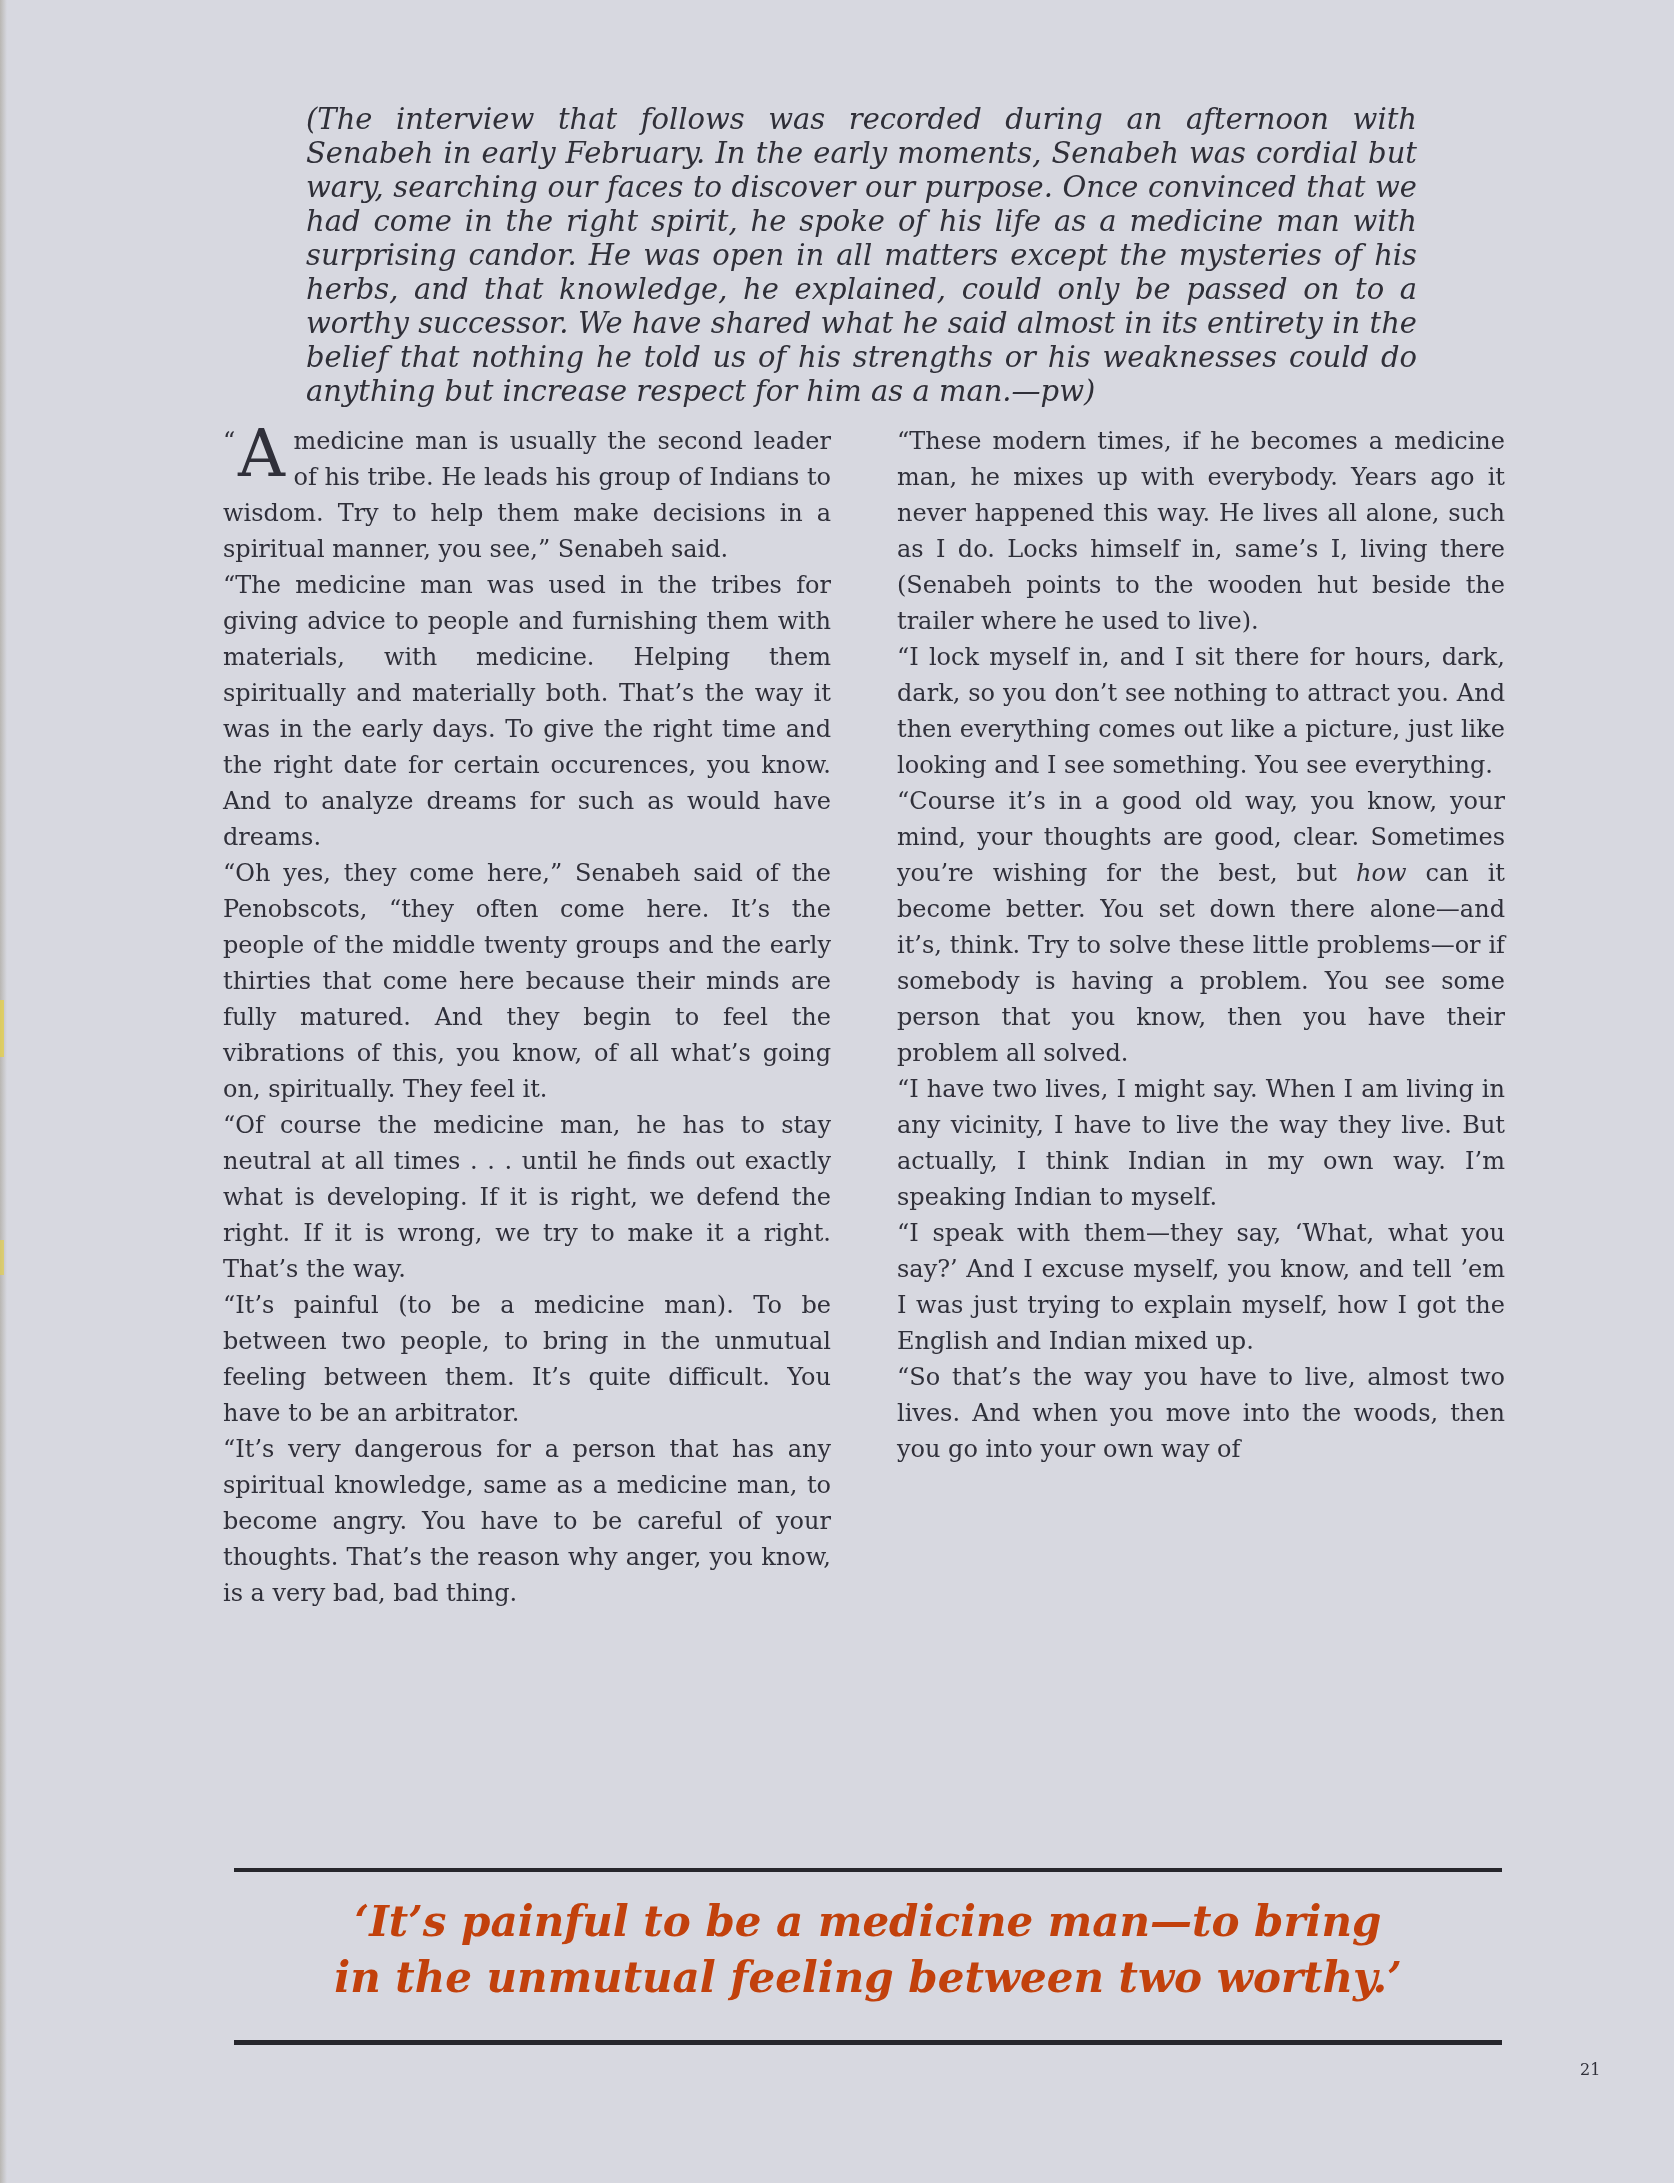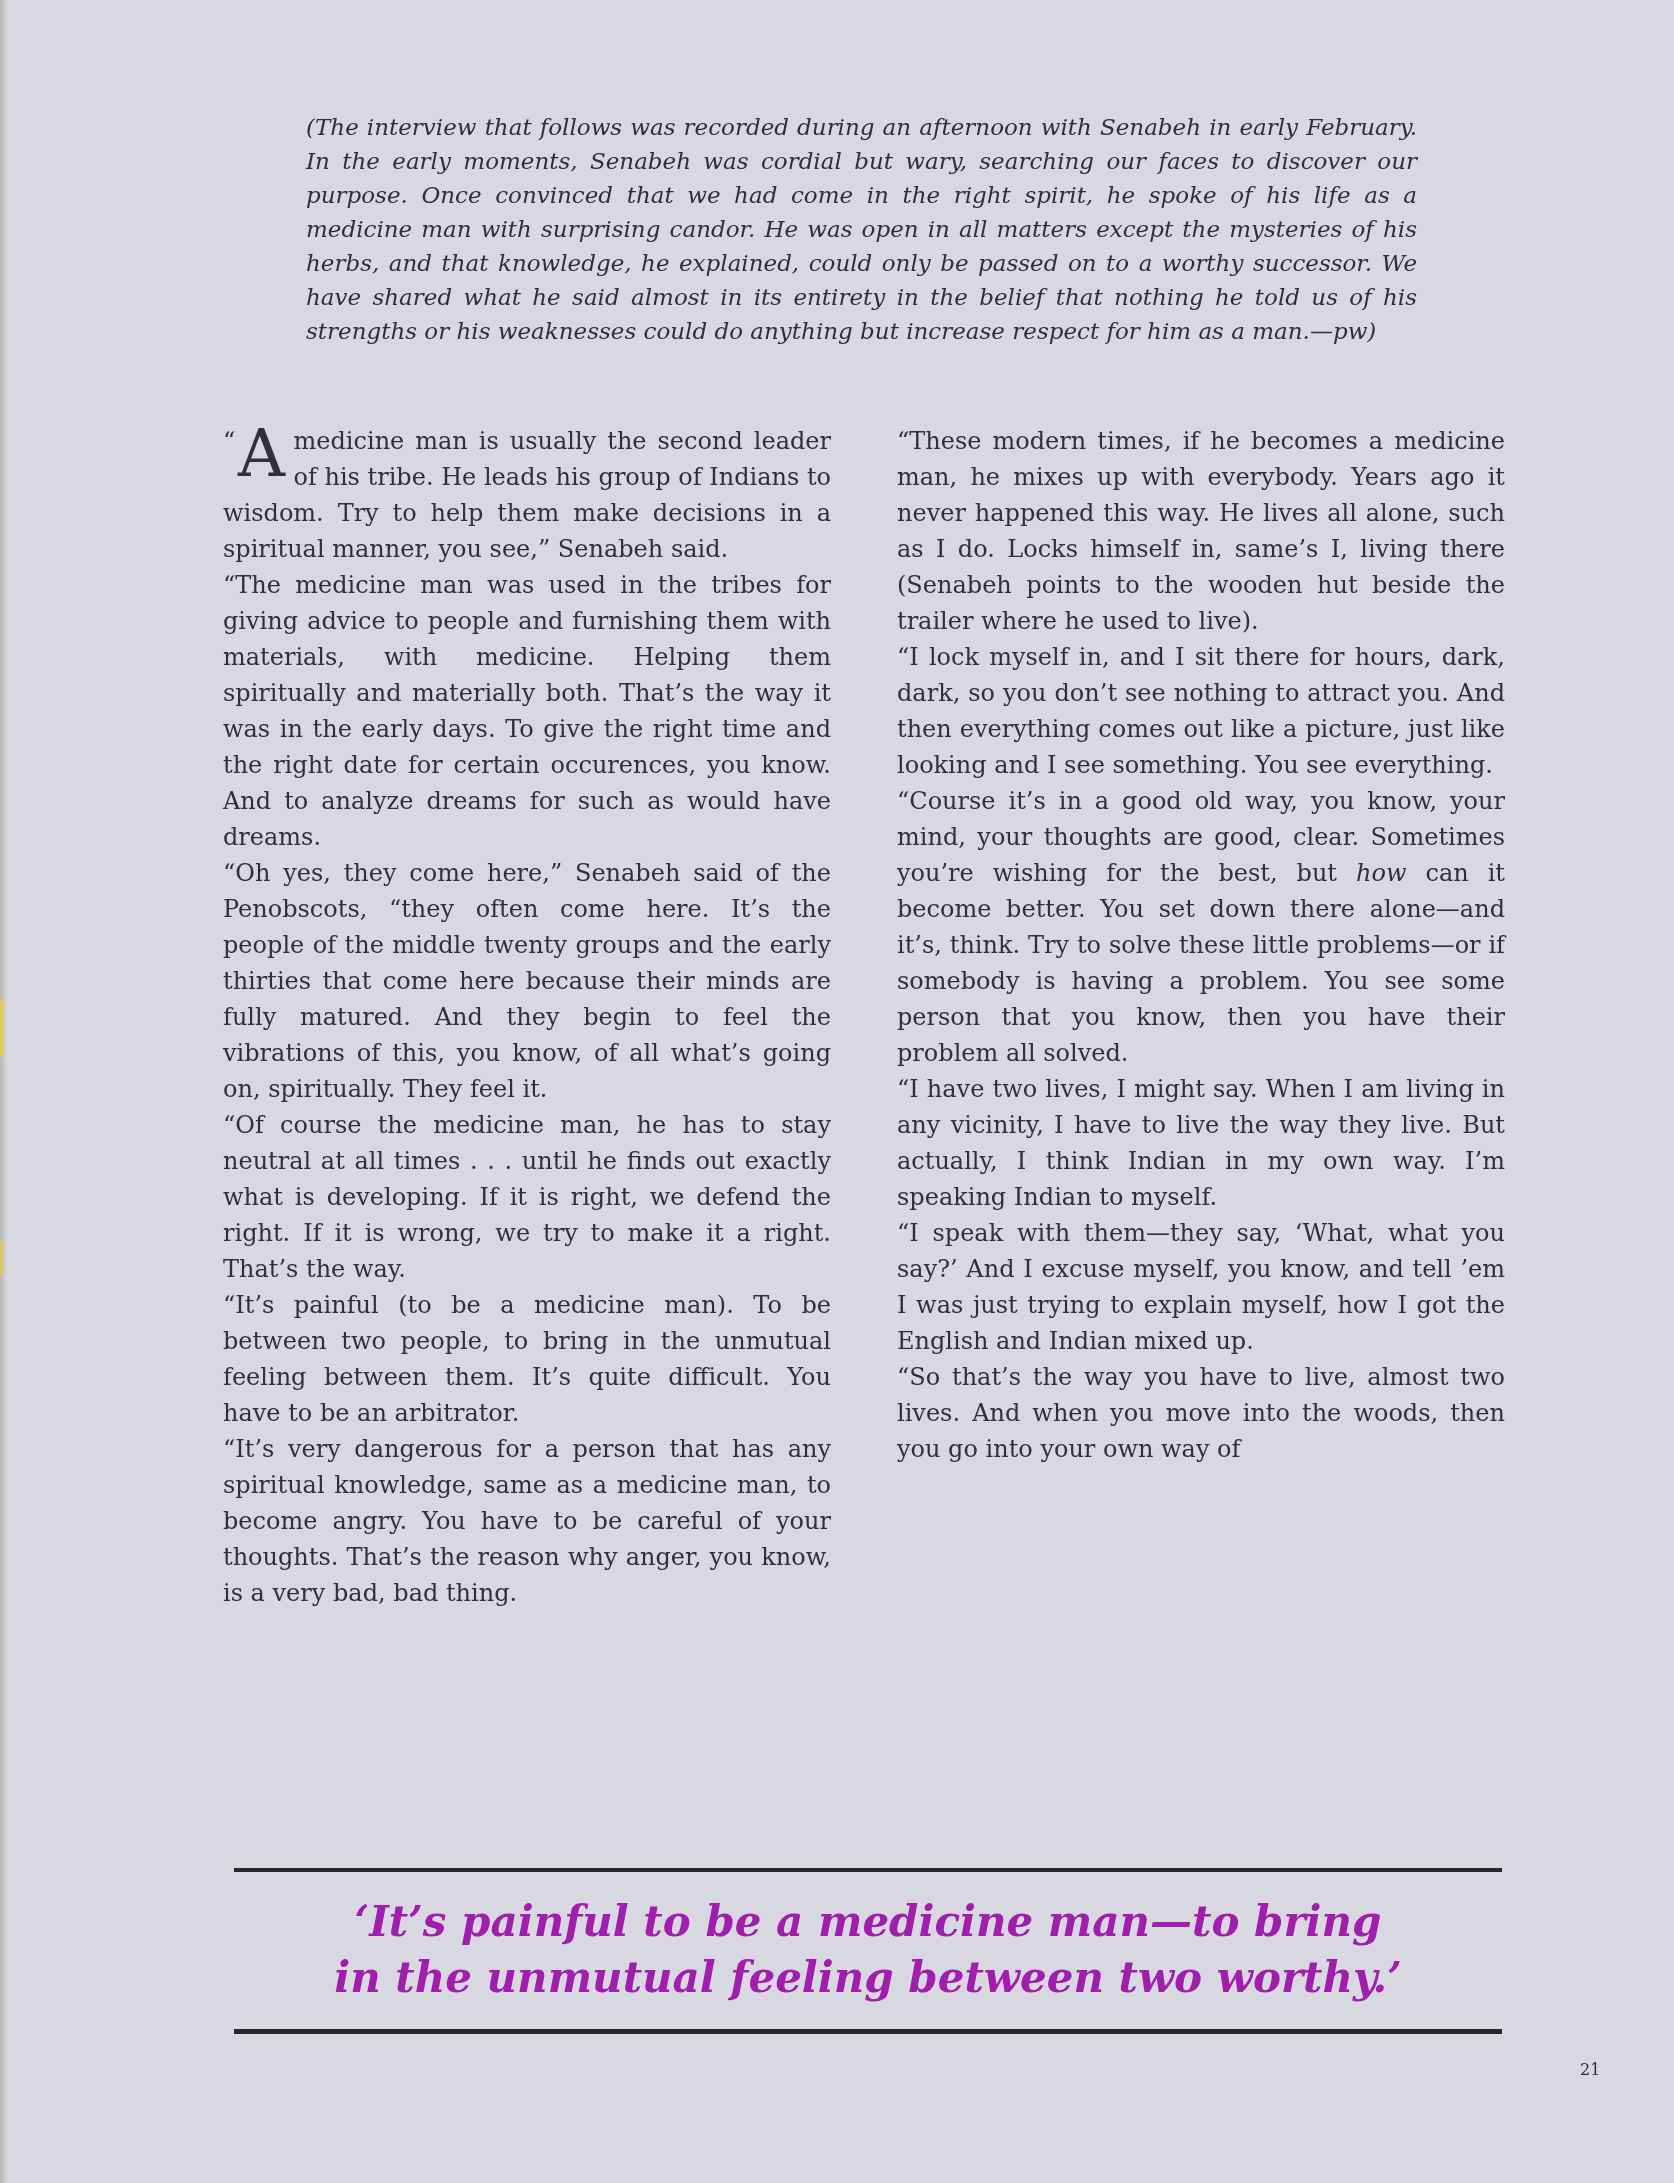--- a/index.html
+++ b/index.html
@@ -32,24 +32,24 @@
   .edge-stain-2 {
     position: absolute;
     left: 0; top: 1240px;
     width: 3.9px; height: 35px;
     background: #e3cf4e;
     opacity: 0.7;
   }
   .intro {
     position: absolute;
     left: 306px;
-    top: 110px;
+    top: 102px;
     width: 1111px;
     font-style: italic;
-    font-size: 23px;
+    font-size: 29px;
     line-height: 34px;
     text-align: justify;
     color: #2f2f38;
   }
   .columns {
     position: absolute;
     left: 223px;
     top: 423px;
     width: 1288px;
     display: flex;
@@ -79,27 +79,27 @@
     position: absolute;
     left: 234px;
     top: 1868px;
     width: 1268px;
   }
   .rule {
     height: 4.4px;
     background: #26262c;
   }
   .pq-text {
-    padding: 22px 0 23px 0;
+    padding: 22px 0 34px 0;
     text-align: center;
     font-style: italic;
     font-weight: bold;
     font-size: 42px;
     line-height: 56px;
-    color: #a21caf;
+    color: #c2410c;
   }
   .pagenum {
     position: absolute;
     left: 1580px;
     top: 2060px;
     font-size: 16px;
     color: #30303a;
   }
 </style>
 </head>

